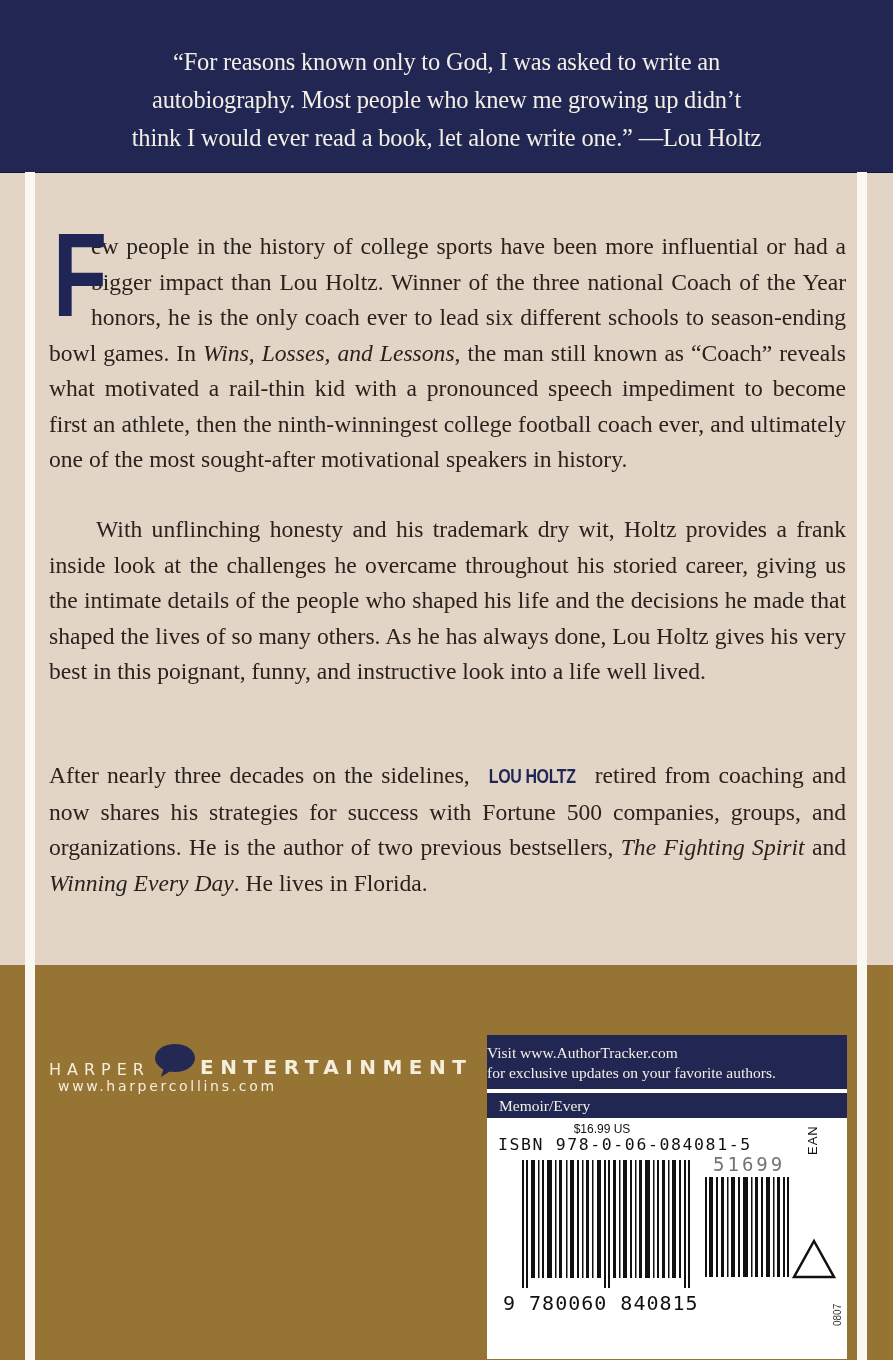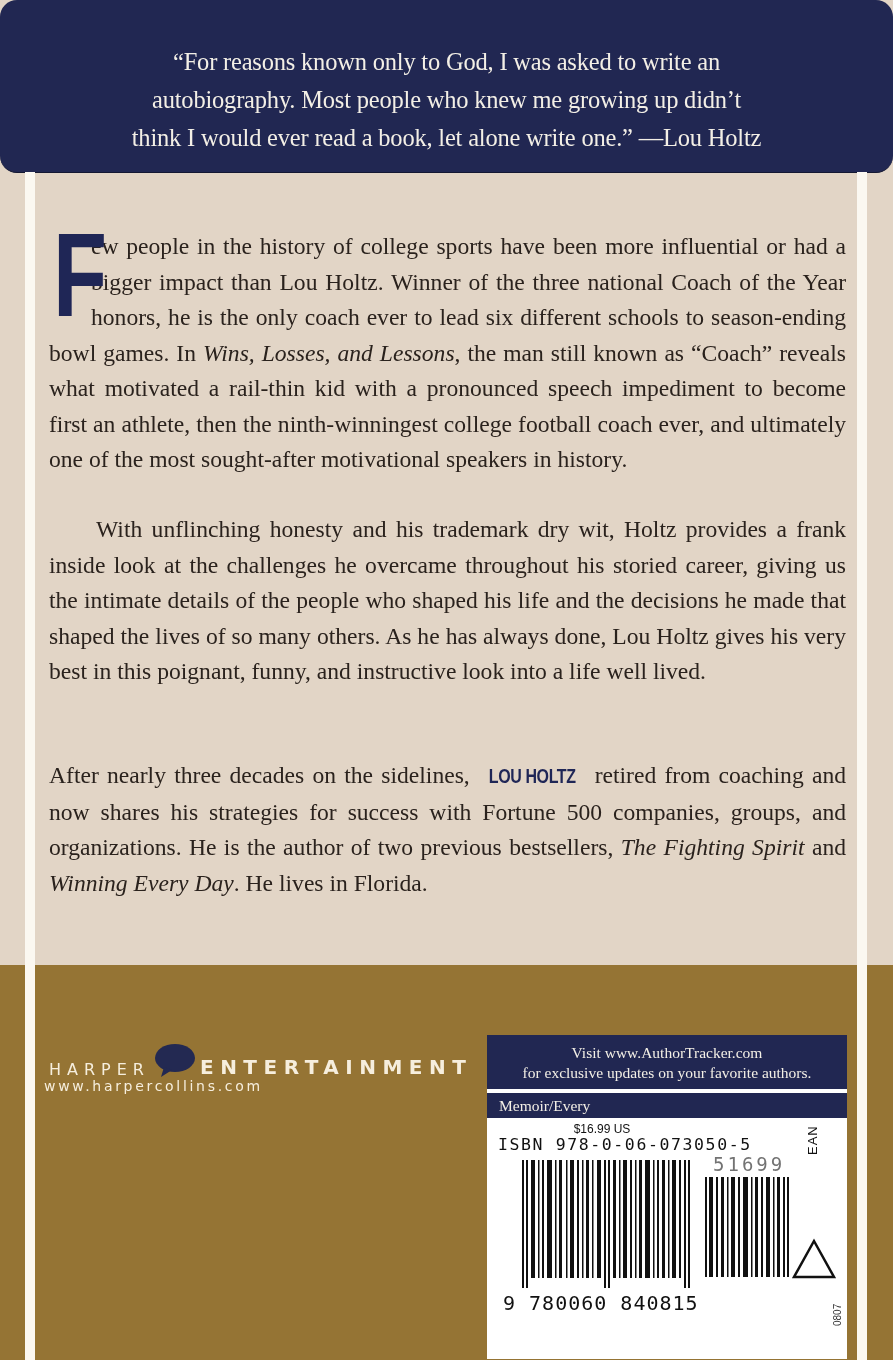--- a/index.html
+++ b/index.html
@@ -1,37 +1,37 @@
 <!DOCTYPE html>
 <html><head>
 <meta charset="utf-8">
 <style>
   html,body{margin:0;padding:0;}
   body{width:893px;height:1360px;position:relative;overflow:hidden;background:#e2d5c6;font-family:"Liberation Serif","DejaVu Serif",serif;}
-  .band-top{position:absolute;left:0;top:0;width:893px;height:172px;background:#212752;border-bottom:1px solid #141832;border-radius:17px;}
+  .band-top{position:absolute;left:0;top:0;width:893px;height:172px;background:#212752;border-bottom:1px solid #141832;}
   .quote{position:absolute;left:0;top:43px;width:893px;text-align:center;color:#f3efe6;font-size:24.5px;line-height:38px;letter-spacing:-0.2px;}
   .stripe{position:absolute;top:172px;width:10px;height:1188px;background:#fbf8f1;}
   .stripe.l{left:25px;} .stripe.r{left:857px;}
   .band-bottom{position:absolute;left:0;top:965px;width:893px;height:395px;background:#957434;}
   .body-text{position:absolute;left:49px;width:797px;color:#2a221d;font-size:23.6px;line-height:35.5px;text-align:justify;}
   .p1{top:229px;}
   .p2{top:512px;text-indent:47px;}
   .p3{top:758px;}
   .dropcap{float:left;width:22px;height:92px;margin:9px 12px 0 8px;position:relative;}
   .dropcap span{position:absolute;left:-4px;top:-22px;font-family:"Liberation Sans","DejaVu Sans",sans-serif;font-weight:bold;font-size:118px;line-height:118px;color:#1f2656;transform:scaleX(0.75);transform-origin:left top;}
   .smallcaps-bold{font-family:"Liberation Sans","DejaVu Sans",sans-serif;font-weight:bold;color:#1f2656;font-size:20px;letter-spacing:-0.5px;transform:scaleX(0.8);display:inline-block;}
   i{font-style:italic;}
   .logo{position:absolute;left:49px;top:1043px;color:#f6eedd;font-family:"DejaVu Sans","Liberation Sans",sans-serif;display:flex;align-items:flex-end;}
   .logo .harper{font-size:16px;letter-spacing:6px;}
   .logo .ent{font-size:20px;font-weight:bold;letter-spacing:6.5px;margin-left:4px;}
   .bubble{width:44px;height:36px;margin-left:2px;}
-  .url{position:absolute;left:44px;top:1078px;color:#f6eedd;font-family:"DejaVu Sans","Liberation Sans",sans-serif;font-size:14px;letter-spacing:2.7px;}
+  .url{position:absolute;left:58px;top:1078px;color:#f6eedd;font-family:"DejaVu Sans","Liberation Sans",sans-serif;font-size:14px;letter-spacing:2.7px;}
   .credits{position:absolute;left:49px;top:1154px;color:#f6eedd;font-size:17px;line-height:24px;}
   .label{position:absolute;left:487px;top:1035px;width:360px;height:324px;background:#ffffff;}
-  .label .visit{background:#212752;height:54px;color:#f3efe6;text-align:center;font-size:15.5px;line-height:20px;padding-top:8px;box-sizing:border-box;}
+  .label .visit{background:#212752;height:54px;color:#f3efe6;text-align:left;font-size:15.5px;line-height:20px;padding-top:8px;box-sizing:border-box;}
   .label .cat{background:#212752;margin-top:4px;height:25px;color:#f3efe6;font-size:15.5px;line-height:25px;padding-left:12px;}
   .price{position:absolute;left:0;top:87px;width:230px;text-align:center;font-family:"Liberation Sans","DejaVu Sans",sans-serif;font-weight:normal;font-size:12px;color:#111;}
   .isbn{position:absolute;left:11px;top:100px;font-family:"DejaVu Sans Mono","Liberation Mono",monospace;font-size:16.5px;letter-spacing:1.6px;color:#111;}
   .barcode{position:absolute;left:35px;top:125px;width:168px;height:128px;display:flex;align-items:stretch;}
   .barcode2{position:absolute;left:218px;top:142px;width:84px;height:100px;display:flex;}
   .ean-num{position:absolute;left:16px;top:256px;font-family:"DejaVu Sans Mono","Liberation Mono",monospace;font-size:20px;color:#111;letter-spacing:1px;}
   .supp{position:absolute;left:226px;top:118px;font-family:"DejaVu Sans Mono","Liberation Mono",monospace;font-size:19px;letter-spacing:3px;color:#737373;}
   .ean{position:absolute;left:318px;top:120px;transform:rotate(-90deg);transform-origin:left top;font-family:"Liberation Sans","DejaVu Sans",sans-serif;font-size:13px;color:#111;letter-spacing:1px;}
   .triangle{position:absolute;left:304px;top:203px;width:46px;height:42px;}
   .code0807{position:absolute;left:345px;top:291px;transform:rotate(-90deg);transform-origin:left top;font-family:"Liberation Sans","DejaVu Sans",sans-serif;font-size:10px;color:#333;}
@@ -79,21 +79,21 @@
 <div class="credits">
 </div>
 
 <div class="label">
   <div class="visit">
     <div>Visit www.AuthorTracker.com</div>
     <div>for exclusive updates on your favorite authors.</div>
   </div>
   <div class="cat">Memoir/Every</div>
   <div class="price">$16.99 US</div>
-  <div class="isbn">ISBN 978-0-06-073050-5</div>
+  <div class="isbn">ISBN 978-0-06-084081-5</div>
   <div class="supp">51699</div>
   <svg class="barcode" viewBox="0 0 168 128" preserveAspectRatio="none">
     <g fill="#111">
       <rect x="0" y="0" width="2" height="128"></rect>
         <rect x="4" y="0" width="2" height="128"></rect>
       <rect x="9" y="0" width="4" height="118"></rect>
         <rect x="16" y="0" width="1.5" height="118"></rect>
         <rect x="20" y="0" width="2" height="118"></rect>
       <rect x="25" y="0" width="5" height="118"></rect>
         <rect x="33" y="0" width="1.5" height="118"></rect>

